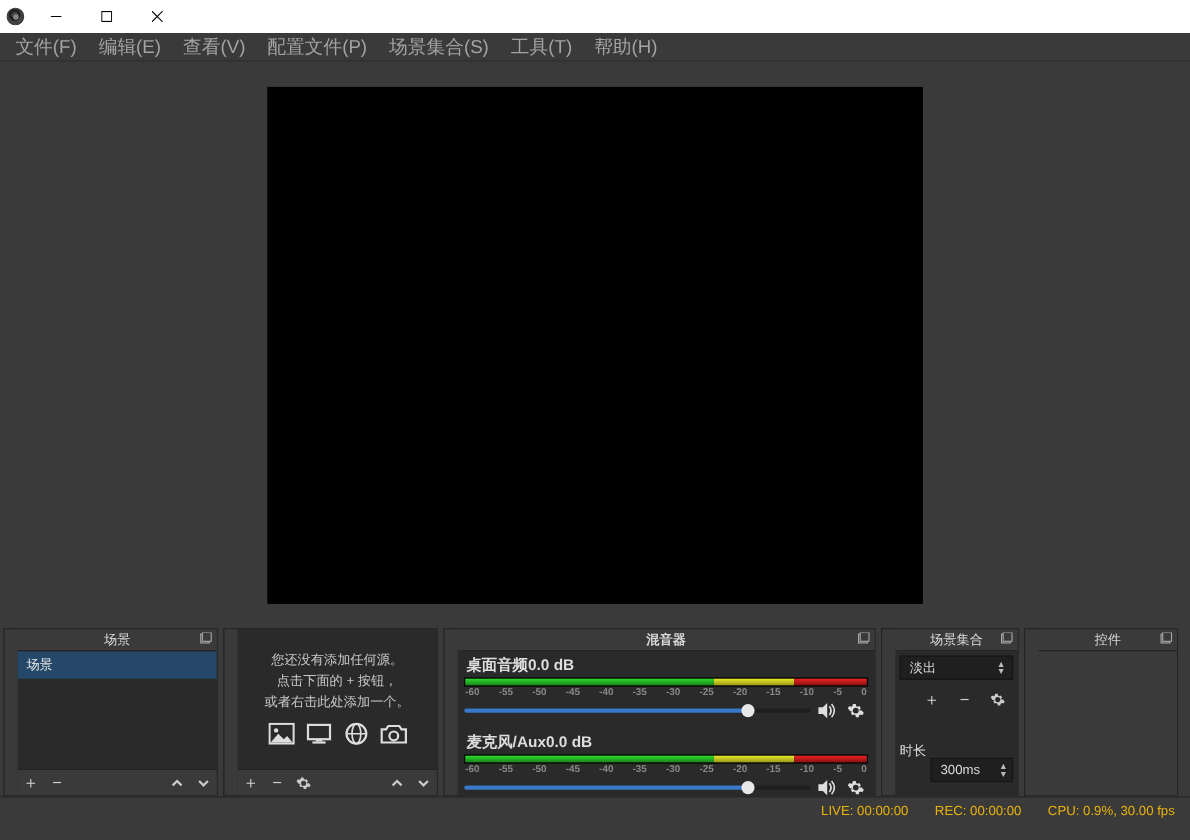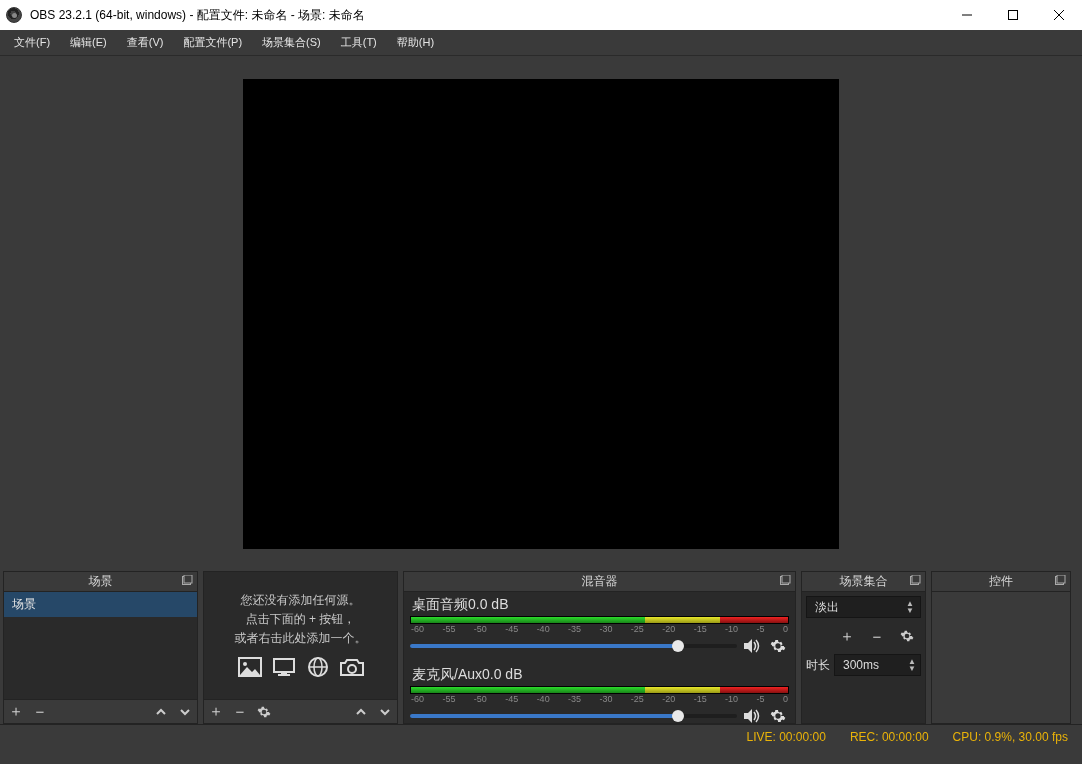--- a/index.html
+++ b/index.html
@@ -8,46 +8,46 @@
 
 .titlebar { height: 30px; background: #ffffff; display: flex; align-items: center; color: #000; font-size: 12px; }
 .titlebar-icon { width: 16px; height: 16px; margin: 0 6px; border-radius: 50%; background: radial-gradient(circle at 45% 40%, #444 25%, #222 26%, #222 47%, #444 48%); border: 1px solid #333; display:flex; align-items:center; justify-content:center; }
 .titlebar-icon::after { content:""; width:5px; height:5px; border-radius:50%; background:#888; }
 .titlebar-text { flex: 1; padding-left: 2px; }
 .win-btns { display: flex; height: 100%; }
 .win-btn { width: 46px; display: flex; align-items: center; justify-content: center; }
 
 
 .menubar { height: 26px; background: #3a3a3a; display: flex; align-items: center; padding: 0 4px; border-bottom: 1px solid #2a2a2a; }
-.menu-item { color: #e5e5e5; font-size: 11px; padding: 19px 10px; }
+.menu-item { color: #a3a3a3; font-size: 17px; padding: 19px 10px; }
 
 
 .preview-wrap { height: 515px; background: #3a3a3a; display: flex; align-items: center; justify-content: center; padding: 16px 8px;}
 .preview { width: 596px; height: 470px; background: #000; }
 
 
 .docks { display: flex; gap: 5px; padding: 0 3px; height: 153px; }
-.dock { background: #3a3a3a; border: 1px solid #232323; display: flex; flex-direction: column; }
+.dock { background: #3a3a3a; border: 1px solid #232323; display: flex; flex-direction: column; padding-left: 12px; }
 .dock-title { height: 20px; background: #3a3a3a; border-bottom: 1px solid #232323; display: flex; align-items: center; justify-content: center; color: #d8d8d8; font-size: 12px; position: relative; }
 .dock-pop { position: absolute; right: 4px; top: 3px; width: 12px; height: 12px; }
 .dock-body { flex: 1; background: #2a2a2a; display:flex; flex-direction:column; }
 
 .scenes { width: 195px; }
 .scene-list { flex:1; }
 .scene-row { background: #264868; color: #e5e5e5; font-size: 12px; padding: 4px 8px; }
 .toolbar { height: 24px; background: #3a3a3a; border-top: 1px solid #232323; display: flex; align-items: center; gap: 0; }
 .tb-btn { width: 24px; height: 24px; color: #d0d0d0; display: flex; align-items: center; justify-content: center; font-size: 15px; }
 .tb-sep { flex:1; }
 
 .sources { width: 195px; }
 .src-empty { flex:1; display:flex; flex-direction:column; align-items:center; justify-content:center; color:#c9c9c9; font-size:12px; gap:2px; text-align:center; padding:4px;border-radius:15px;}
 .src-icons { display:flex; gap:6px; margin-top:6px; }
 .src-ico { width:28px; height:24px; color:#e5e5e5; display:flex; align-items:center; justify-content:center; }
 
-.mixer { width: 393px; }
+.mixer { width: 393px; font-weight: bold; }
 .mixer-body { padding: 4px 6px; gap: 4px; overflow:hidden; }
 .mix-ch { margin-bottom: 6px; }
 .mix-head { display:flex; color:#ddd; font-size:14px; justify-content:flex-start; padding: 0 2px;}
 .vu { height: 8px; background:#111; position:relative; margin-top:2px; border:1px solid #000; }
 .vu .g { position:absolute; left:0; top:0; bottom:0; width:62%; background:linear-gradient(#2bdb2b,#1a851a);}
 .vu .y { position:absolute; left:62%; top:0; bottom:0; width:20%; background:linear-gradient(#e7e72a,#9a9a17);}
 .vu .r { position:absolute; left:82%; top:0; bottom:0; width:18%; background:linear-gradient(#e22,#811);}
 .ticks { display:flex; justify-content:space-between; color:#888; font-size:9px; padding: 0 1px;}
 .slider-row { display:flex; align-items:center; gap:4px; margin-top:2px; }
 .slider { flex:1; height:4px; background:#1e1e1e; position:relative; border-radius:2px;}
@@ -55,38 +55,37 @@
 .slider .thumb { position:absolute; top:-4px; left:82%; width:12px; height:12px; border-radius:50%; background:#e8e8e8; transform:translateX(-50%);}
 .ico-btn { width:22px; height:20px; color:#ddd; display:flex; align-items:center; justify-content:center;}
 
 .trans { width: 125px; }
 .trans-body { padding:4px; gap:4px; }
 .combo { height:22px; background:#1f1f1f; border:1px solid #151515; color:#ddd; font-size:12px; display:flex; align-items:center; justify-content:space-between; padding: 0 6px 0 8px;}
 .combo .arr { display:flex; flex-direction:column; font-size:8px; line-height:7px; color:#bbb;}
 .trans-btns { display:flex; justify-content:flex-end; gap:6px; padding: 2px 2px; }
 .trow { display:flex; align-items:center; gap:0; }
 .trow-label { color:#ddd; font-size:12px; width:28px;}
-.spin { flex:1; height:22px; background:#1f1f1f; border:1px solid #151515; color:#ddd; font-size:12px; display:flex; align-items:center; justify-content:space-between; padding:0 4px 0 8px;}
+.spin { flex:1; height:22px; background:#1f1f1f; border:1px solid #151515; color:#ddd; font-size:12px; display:flex; align-items:center; justify-content:space-between; padding:0 4px 0 8px;margin-top:35px;}
 .spin .arr { display:flex; flex-direction:column; font-size:8px; line-height:7px; color:#bbb;}
 
 .ctrls { width: 140px; }
 .ctrl-body { padding:2px 4px; gap:3px; }
 .cbtn { height:22px; background:#3b3b3b; border:1px solid #232323; color:#e5e5e5; font-size:12px; display:flex; align-items:center; justify-content:center;}
 
 
 .statusbar { height: 24px; background:#3a3a3a; border-top:1px solid #232323; display:flex; align-items:center; justify-content:flex-end; gap:24px; padding: 0 14px; color:#eab308; font-size:12px; font-family: Consolas, monospace;}
 
 svg { display:block; }
 </style>
 </head>
 <body>
 
 <div class="titlebar">
   <div class="titlebar-icon"></div>
-  <div class="titlebar-text">OBS 23.2.1 (64-bit, windows) - 配置文件: 未命名 - 场景: 未命名</div>
   <div class="win-btns">
     <div class="win-btn">
         <svg width="10" height="10">
           <line x1="0" y1="5" x2="10" y2="5" stroke="#000" stroke-width="1"></line>
         </svg>
       </div>
     <div class="win-btn">
         <svg width="10" height="10">
           <rect x="0.5" y="0.5" width="9" height="9" fill="none" stroke="#000" stroke-width="1"></rect>
         </svg>

